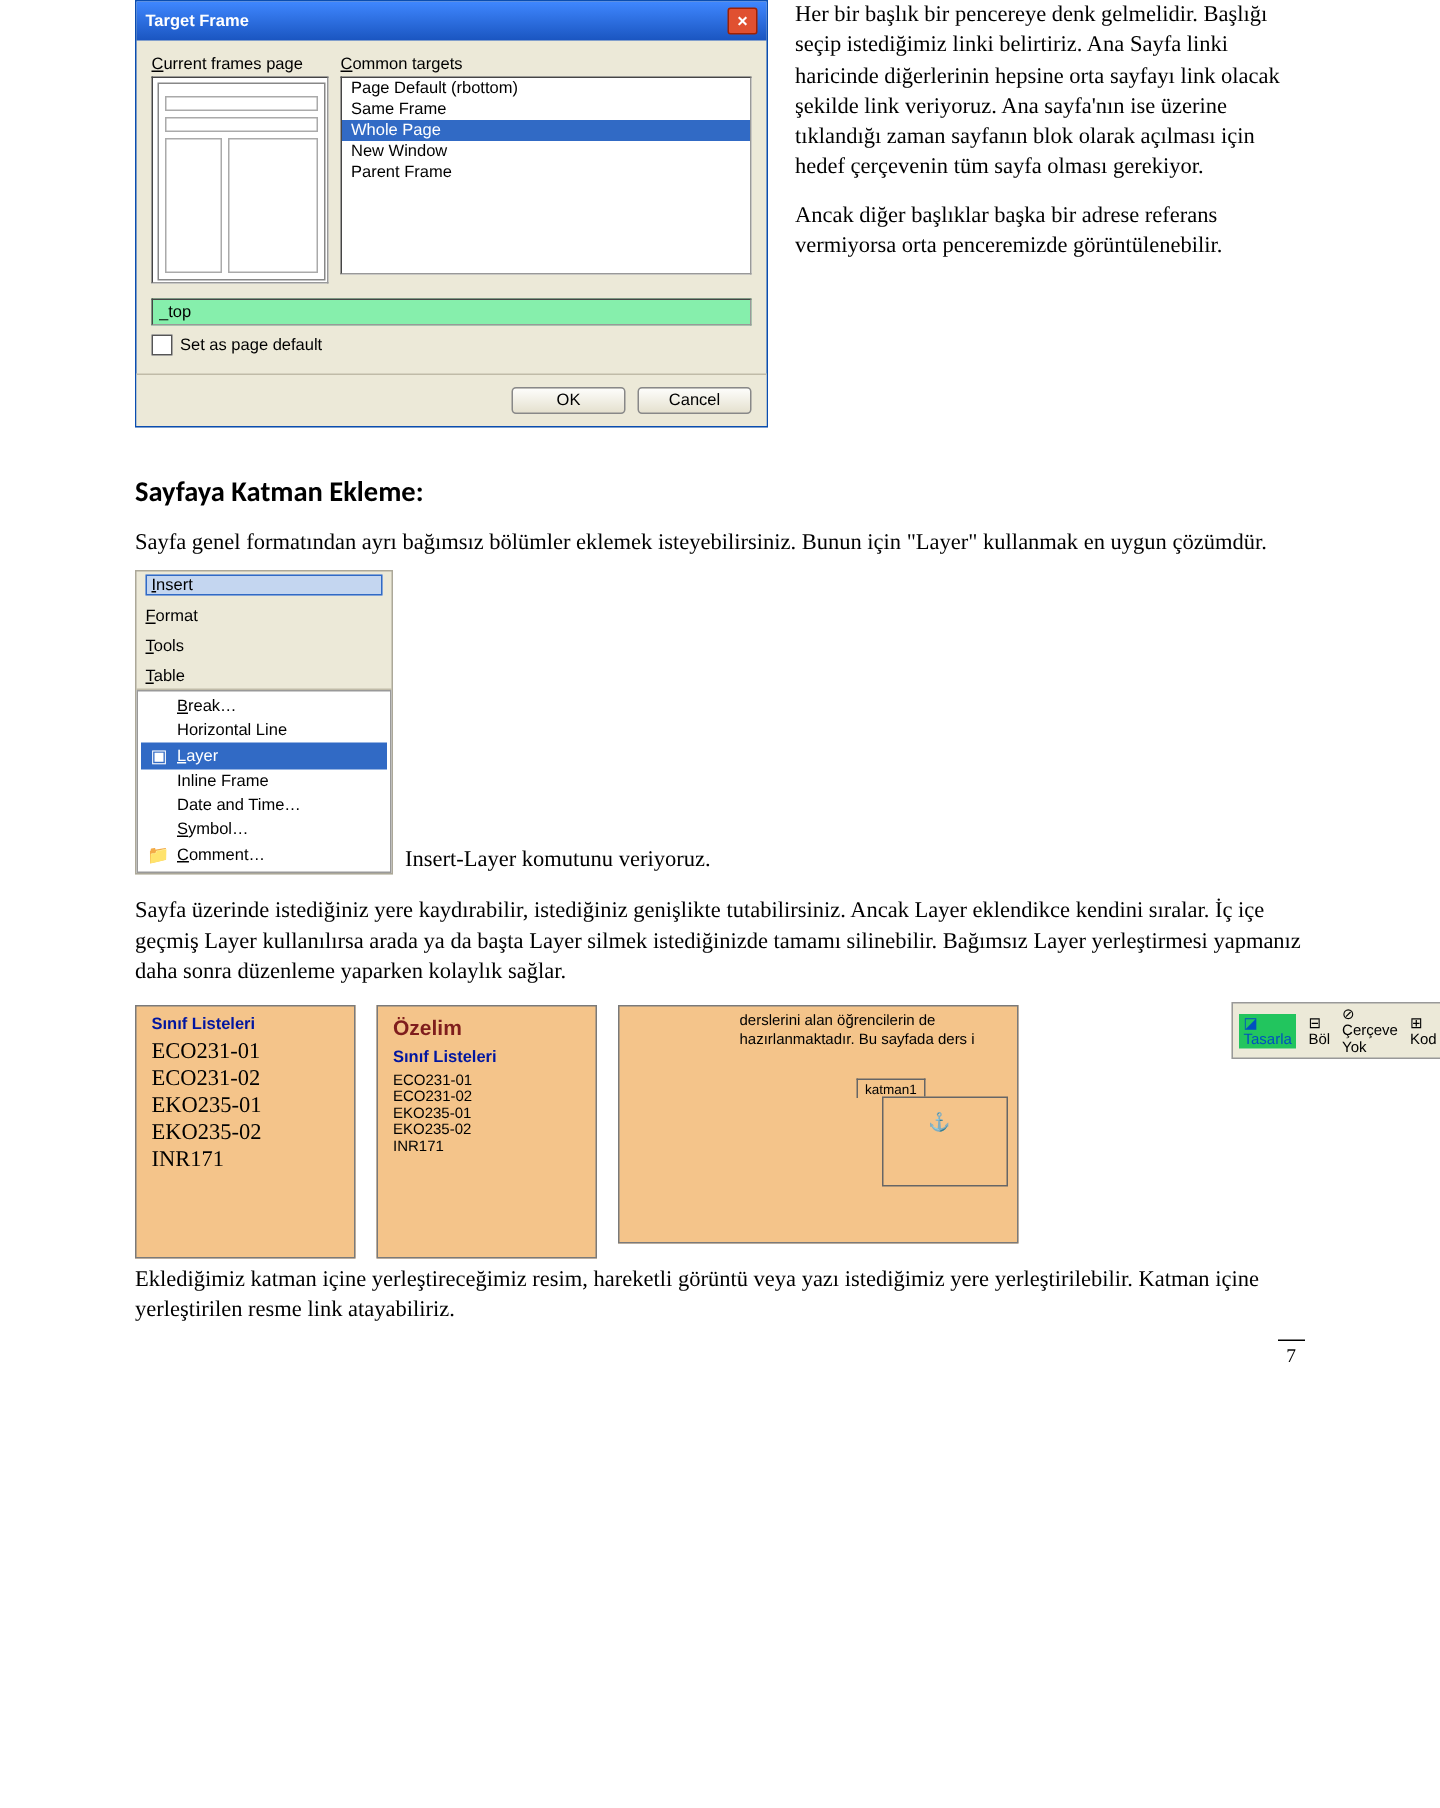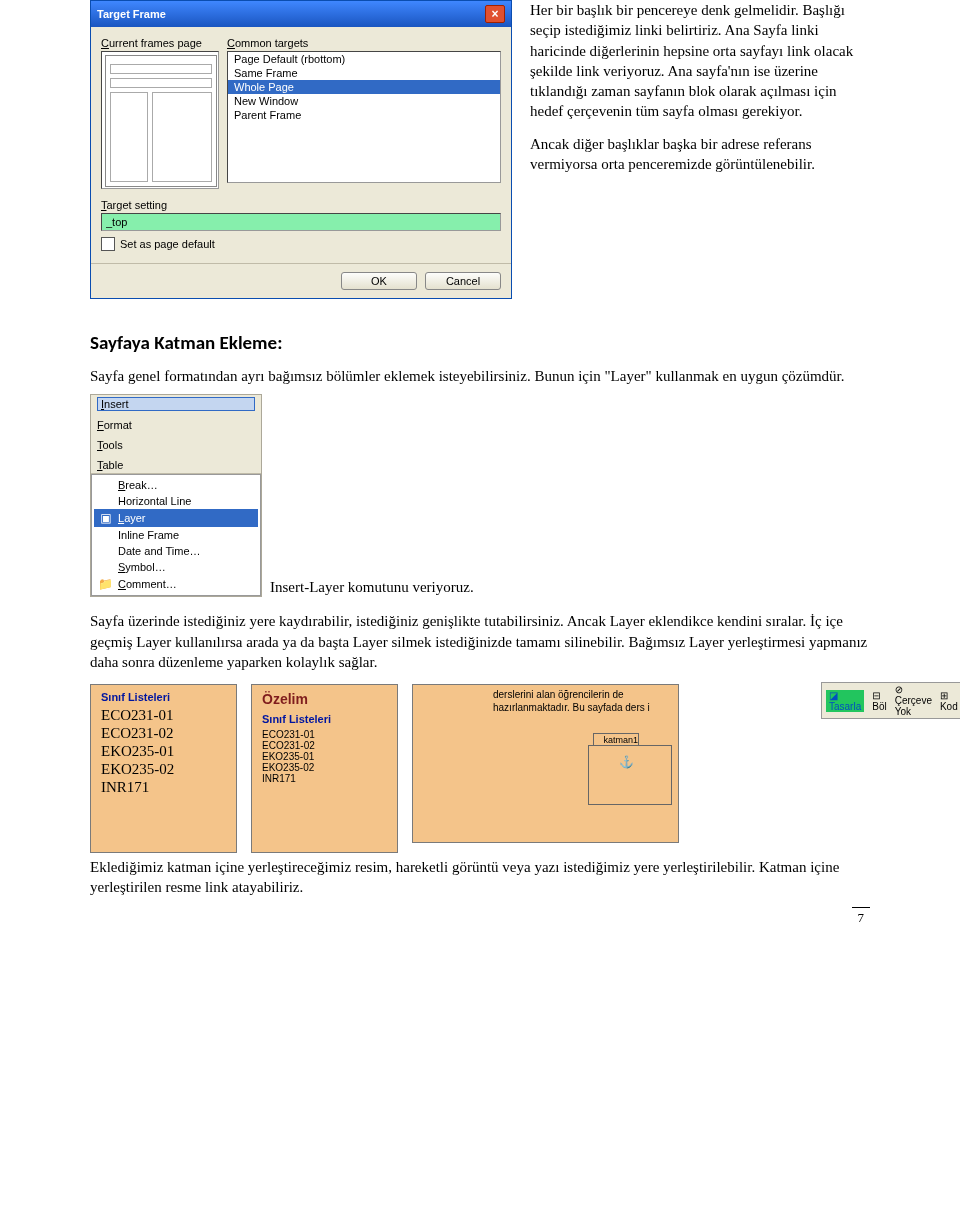--- a/index.html
+++ b/index.html
@@ -217,29 +217,29 @@
     position: absolute;
     right: 6px;
     top: 60px;
     width: 82px;
     height: 58px;
     background: #f4c48a;
     border: 1px solid #666;
   }
   .katman-tab {
     position: absolute;
-    right: 39px;
+    right: 61px;
     top: 48px;
     width: 44px;
     height: 12px;
     background: #f4c48a;
     border: 1px solid #666;
     border-bottom: none;
     font-size: 9px;
-    text-align: right;
+    text-align: center;
     line-height: 12px;
   }
   .anchor-icon {
     position: absolute;
     right: 44px;
     top: 70px;
     color: #c09010;
     font-size: 12px;
   }
   .strip {
@@ -294,21 +294,20 @@
             <div class="listbox">
               <div class="li">Page Default (rbottom)</div>
               <div class="li">Same Frame</div>
               <div class="li sel">Whole Page</div>
               <div class="li">New Window</div>
               <div class="li">Parent Frame</div>
             </div>
           </div>
         </div>
         <div class="ts-row">
-          <div class="dlg-lbl underline-first">Target setting</div>
           <input class="ts-input" value="_top" style="">
         </div>
         <div class="chk-row">
           <span class="chk"></span>
           <span>Set as page default</span>
         </div>
       </div>
       <div class="dlg-buttons">
         <div class="btn">OK</div>
         <div class="btn">Cancel</div>

